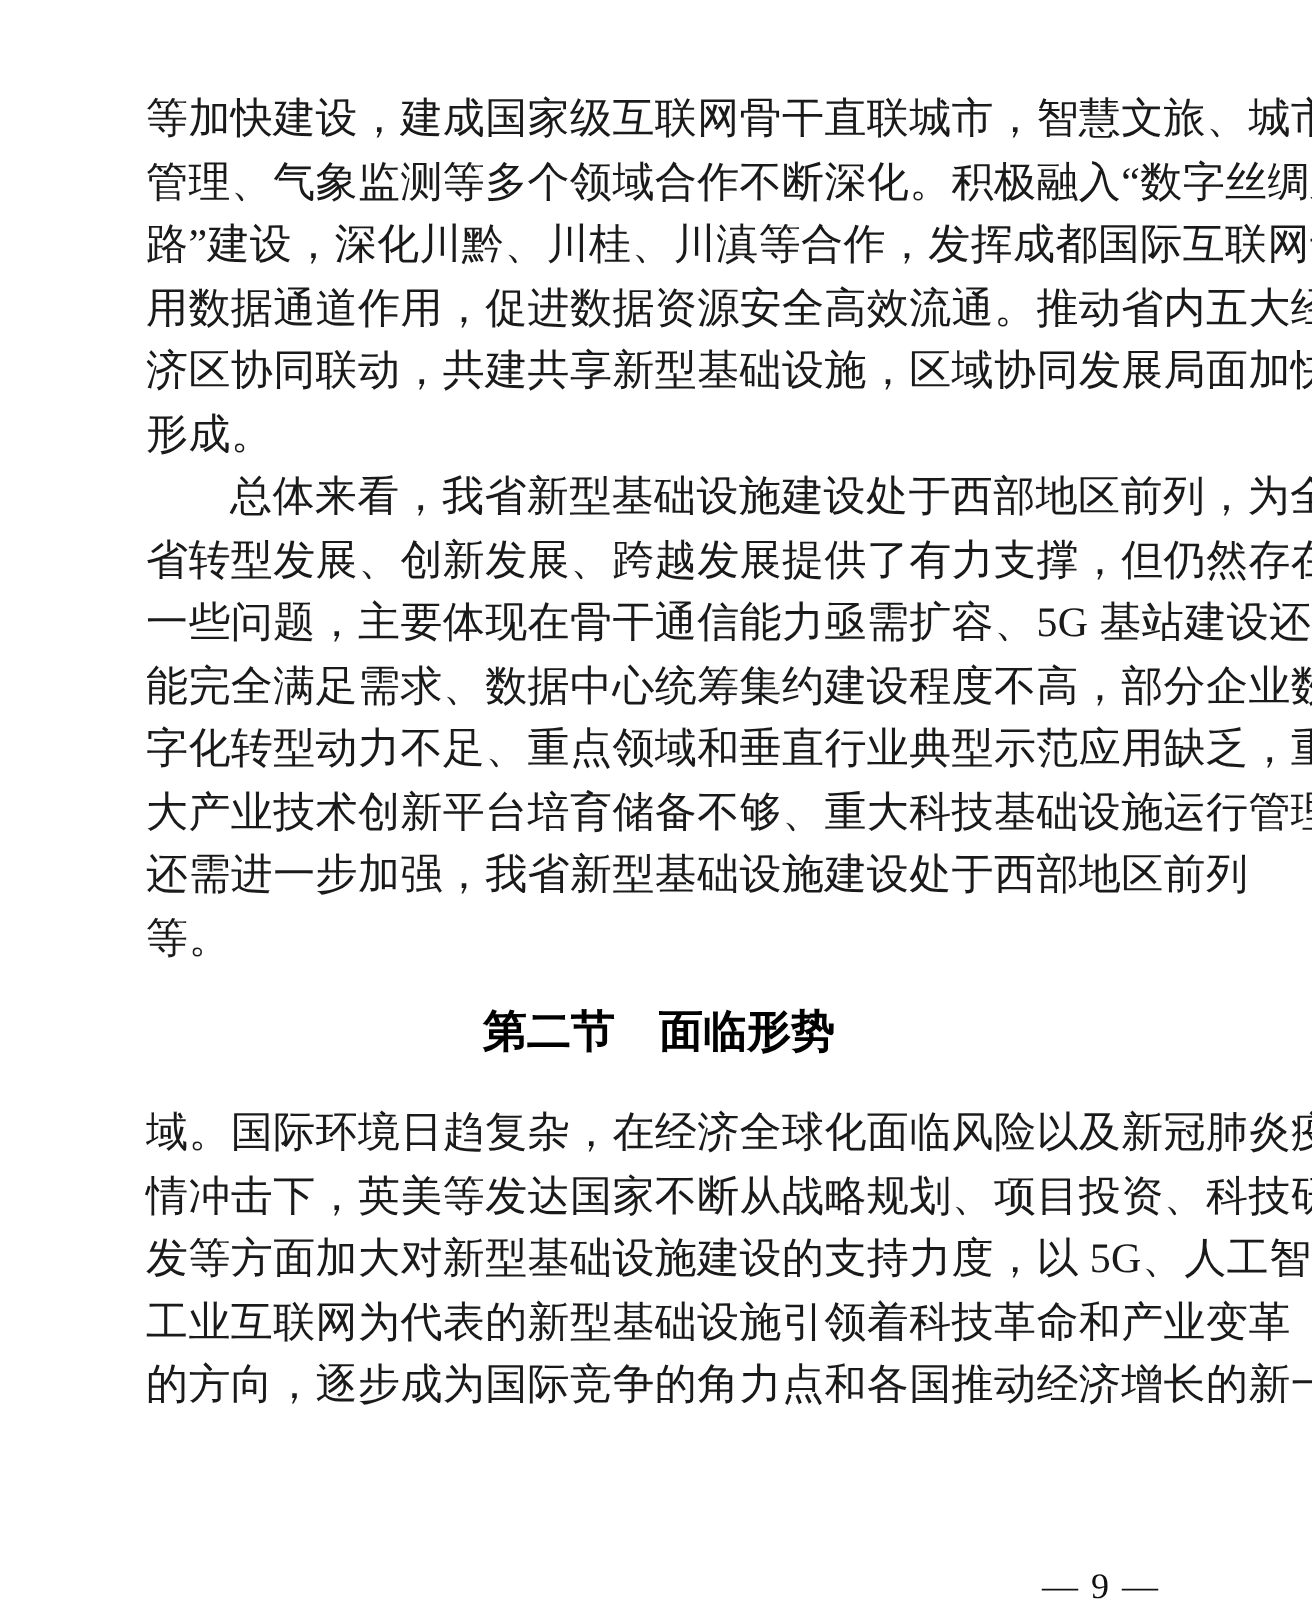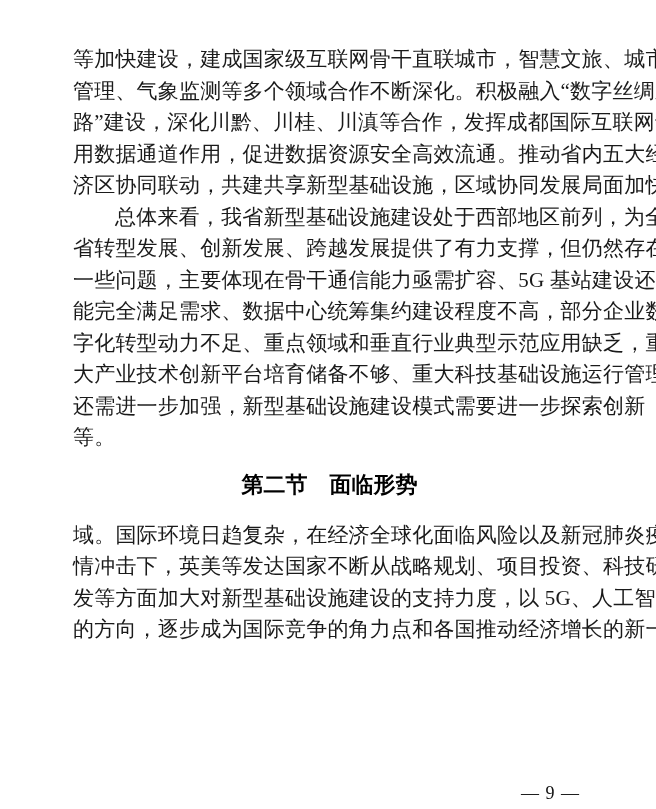--- a/index.html
+++ b/index.html
@@ -67,38 +67,40 @@
 
 <div class="page">
   <div class="content">
 
     <div class="para">
       <span class="ln">等加快建设，建成国家级互联网骨干直联城市，智慧文旅、城市</span>
       <span class="ln">管理、气象监测等多个领域合作不断深化。积极融入“数字丝绸之</span>
       <span class="ln">路”建设，深化川黔、川桂、川滇等合作，发挥成都国际互联网专</span>
       <span class="ln">用数据通道作用，促进数据资源安全高效流通。推动省内五大经</span>
       <span class="ln">济区协同联动，共建共享新型基础设施，区域协同发展局面加快</span>
+      <span class="ln end">形成。</span>
     </div>
 
     <div class="para">
       <span class="ln ind">总体来看，我省新型基础设施建设处于西部地区前列，为全</span>
       <span class="ln">省转型发展、创新发展、跨越发展提供了有力支撑，但仍然存在</span>
       <span class="ln">一些问题，主要体现在骨干通信能力亟需扩容、5G 基站建设还不</span>
       <span class="ln">能完全满足需求、数据中心统筹集约建设程度不高，部分企业数</span>
       <span class="ln">字化转型动力不足、重点领域和垂直行业典型示范应用缺乏，重</span>
       <span class="ln">大产业技术创新平台培育储备不够、重大科技基础设施运行管理</span>
-      <span class="ln">还需进一步加强，新型基础设施建设模式需要进一步探索创新</span>
+      <span class="ln">还需进一步加强，我省新型基础设施建设处于西部地区前列</span>
       <span class="ln end">等。</span>
     </div>
 
     <h2 class="heading">第二节　面临形势</h2>
 
     <div class="para">
       <span class="ln">域。国际环境日趋复杂，在经济全球化面临风险以及新冠肺炎疫</span>
       <span class="ln">情冲击下，英美等发达国家不断从战略规划、项目投资、科技研</span>
       <span class="ln">发等方面加大对新型基础设施建设的支持力度，以 5G、人工智能、</span>
+      <span class="ln">工业互联网为代表的新型基础设施引领着科技革命和产业变革</span>
       <span class="ln">的方向，逐步成为国际竞争的角力点和各国推动经济增长的新一</span>
     </div>
 
   </div>
 
   <div class="footer">— 9 —</div>
 </div>
 
 </body></html>

